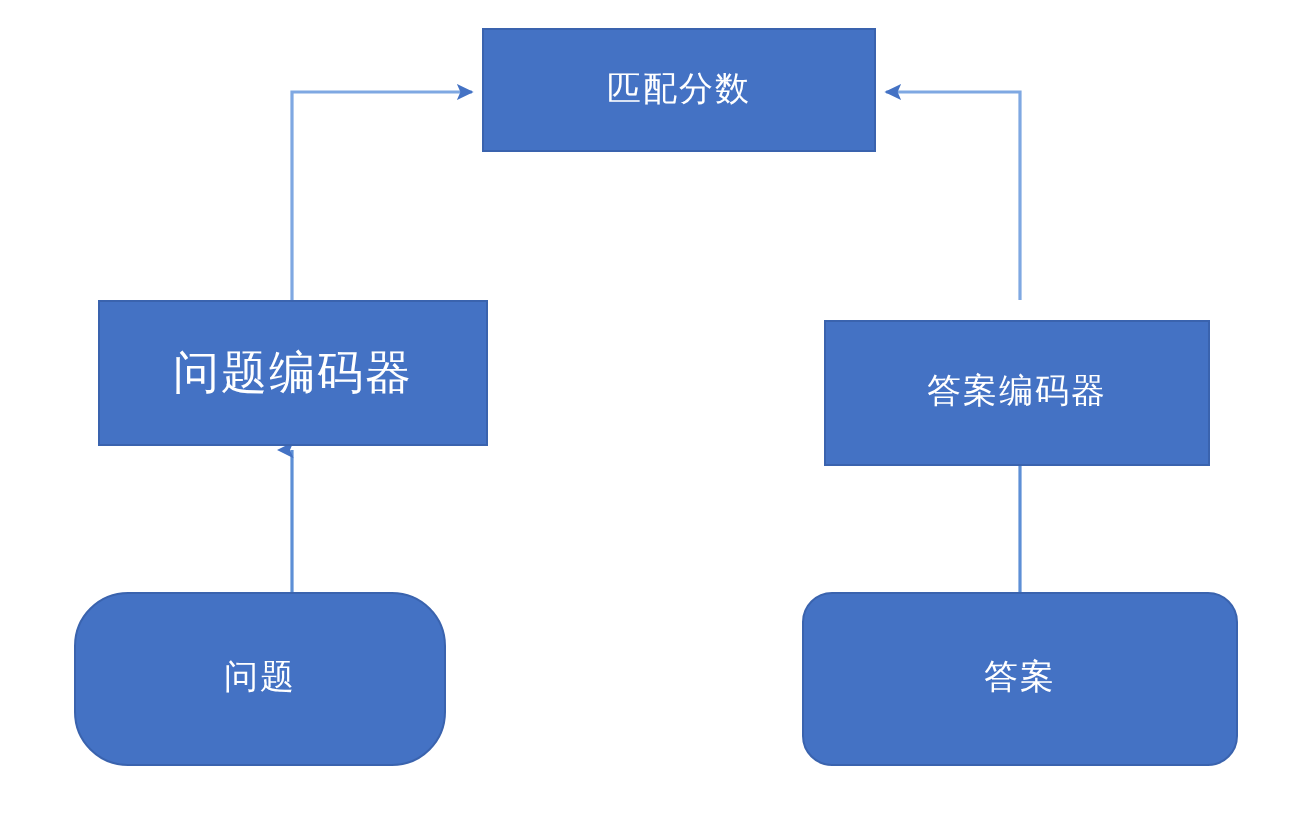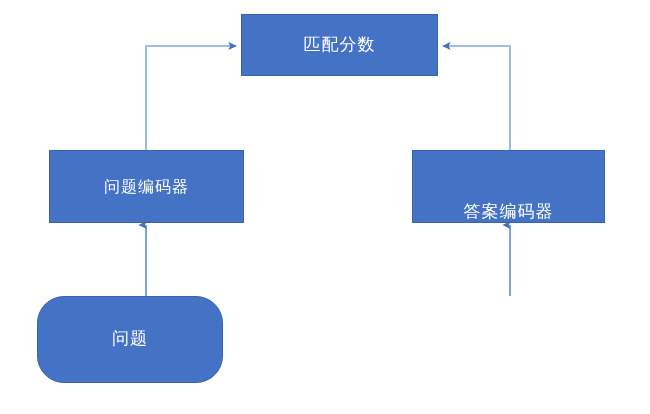--- a/index.html
+++ b/index.html
@@ -48,29 +48,28 @@
     width: 197px;
     height: 62px;
     font-size: 17px;
   }
   
   #node-question-encoder {
     left: 49px;
     top: 150px;
     width: 195px;
     height: 73px;
-    font-size: 16px;
+    font-size: 23px;
   }
   #node-answer-encoder {
     left: 412px;
-    top: 150px;
+    top: 160px;
     width: 193px;
     height: 73px;
     font-size: 17px;
-    align-items: flex-end;
   }
   
   #node-question {
     left: 37px;
     top: 296px;
     width: 186px;
     height: 87px;
     border-radius: 27px;
     font-size: 17px;
   }
@@ -119,14 +118,17 @@
   </div>
 
   <div class="node" id="node-answer-encoder">
     <span class="node-label">答案编码器</span>
   </div>
 
   <div class="node" id="node-question">
     <span class="node-label">问题</span>
   </div>
 
+  <div class="node" id="node-answer">
+    <span class="node-label">答案</span>
+  </div>
 
 </div>
 
 </body></html>

